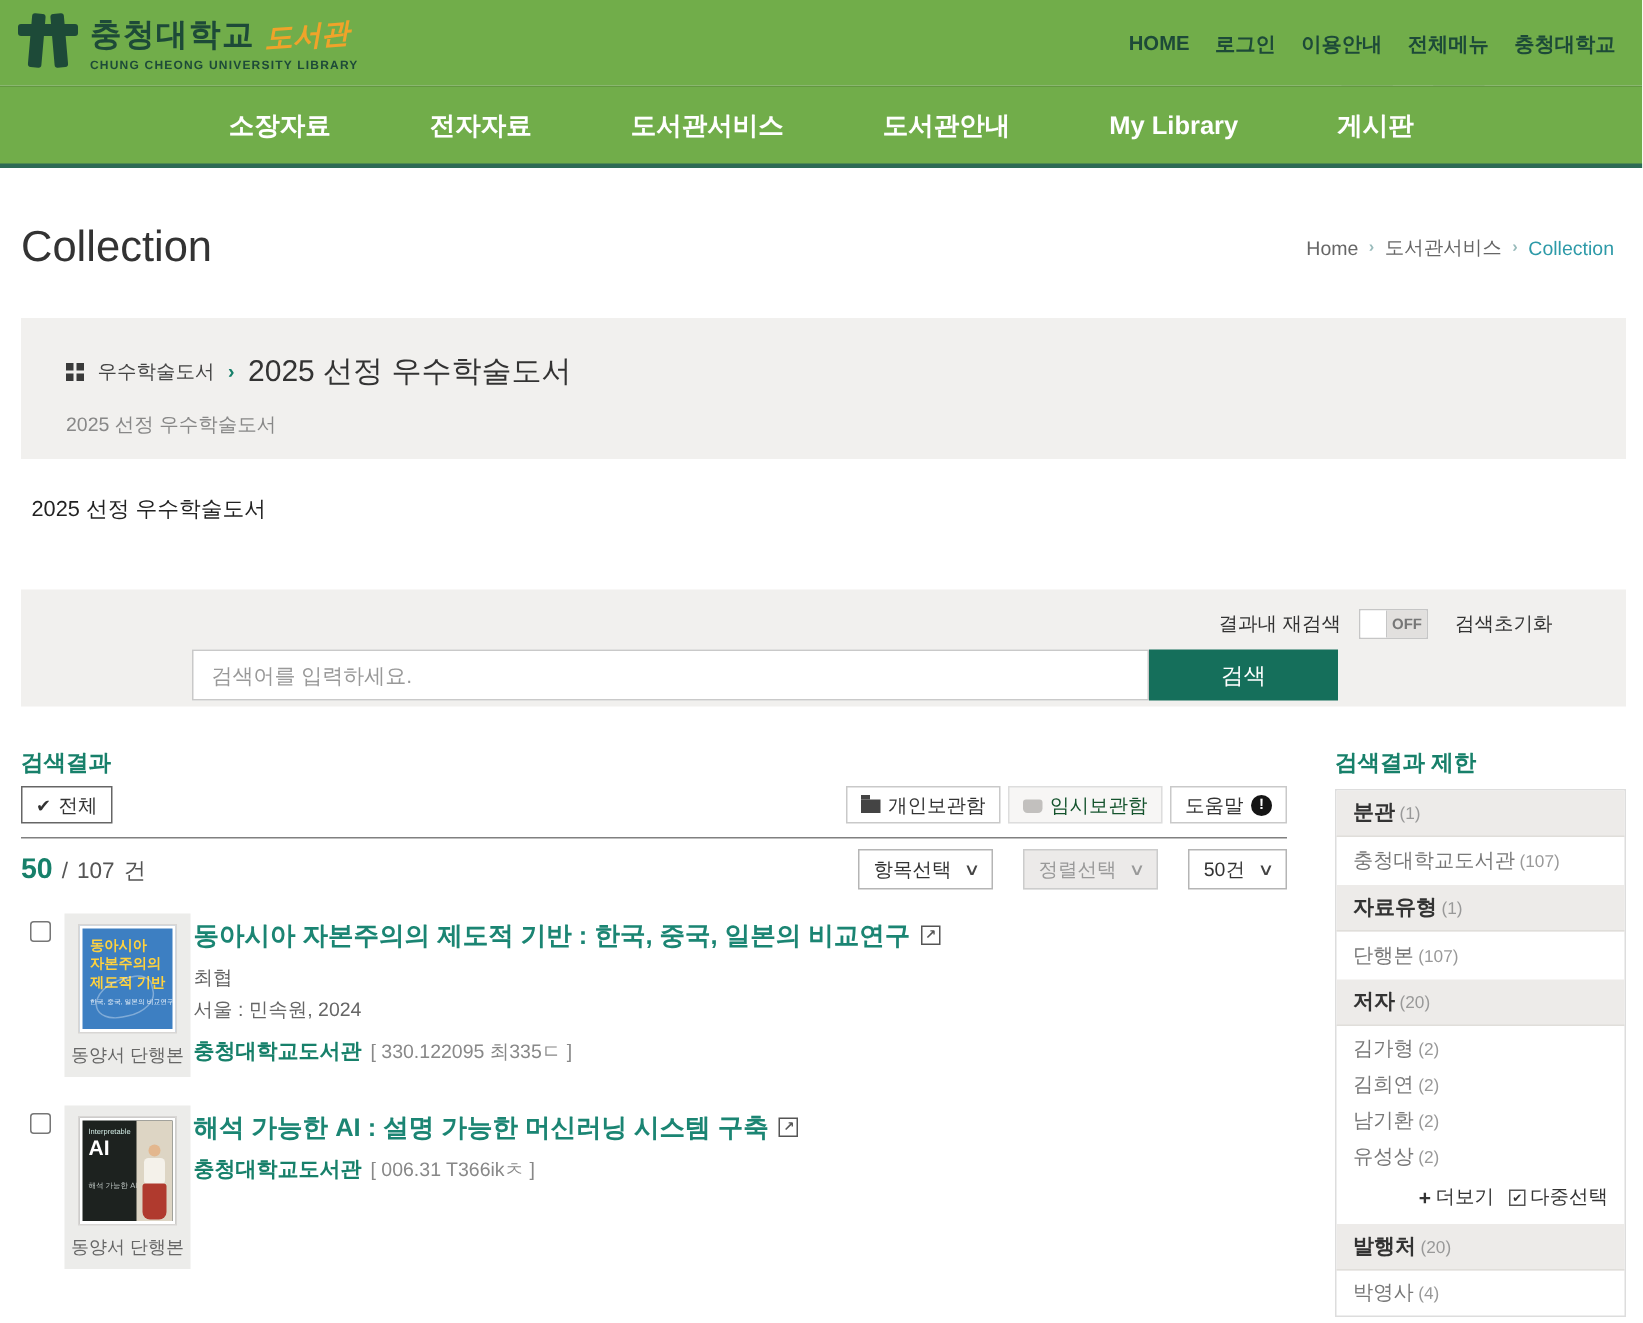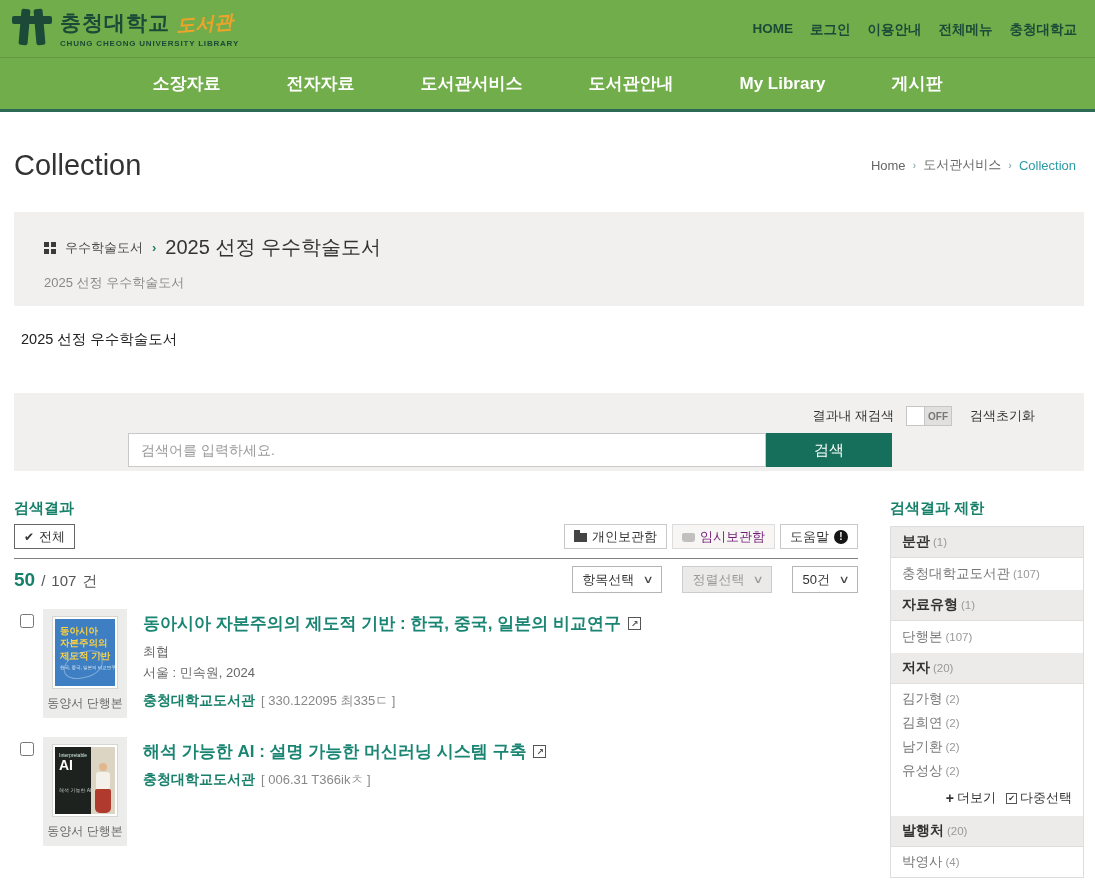--- a/index.html
+++ b/index.html
@@ -73,21 +73,21 @@
   .search-btn{width:126px;height:34px;background:var(--btn-teal);color:#fff;border:none;font-size:15px;cursor:pointer;}
 
   
   .results-area{display:flex;margin-top:28px;gap:32px;}
   .results-left{width:844px;}
   .results-head,.facets-head{color:var(--teal);font-size:15px;font-weight:bold;}
   .toolbar{display:flex;justify-content:space-between;margin-top:6px;}
   .btn{display:inline-flex;align-items:center;gap:5px;height:25px;padding:0 9px;background:#fff;border:1px solid #c9c9c9;font-size:13px;color:#333;cursor:pointer;}
   .btn-all{border-color:#666;}
   .toolbar-right{display:flex;gap:5px;}
-  .btn.disabled{color:#701a75;background:#f7f6f5;border-color:#ddd;cursor:default;}
+  .btn.disabled{color:#14532d;background:#f7f6f5;border-color:#ddd;cursor:default;}
   .check-glyph{color:#333;font-size:12px;}
   .folder-icon{position:relative;width:13px;height:9px;background:#444;margin-top:2px;}
   .folder-icon::before{content:"";position:absolute;left:0;top:-3px;width:6px;height:3px;background:#444;}
   .basket-icon{width:13px;height:9px;background:#c2c0be;border-radius:2px 2px 3px 3px;margin-top:2px;}
   .help-icon{width:14px;height:14px;border-radius:50%;background:#151515;color:#fff;font-size:10px;font-weight:bold;display:inline-flex;align-items:center;justify-content:center;}
   .rule{border:none;border-top:1px solid #808080;margin-top:9px;}
   .count-row{display:flex;justify-content:space-between;align-items:center;margin-top:7px;}
   .count-line{display:flex;align-items:baseline;gap:6px;}
   .count-cur{color:var(--teal);font-size:19px;font-weight:bold;}
   .count-sep,.count-total,.count-unit{color:#555;font-size:15px;}
@@ -109,21 +109,21 @@
   .cover-blue .c-sub{color:#eef4fb;font-size:4.5px;margin-top:3px;white-space:nowrap;}
   .cover-blue .c-map{position:absolute;left:8px;bottom:8px;width:40px;height:26px;border:1px solid rgba(255,255,255,.35);border-radius:60% 30% 50% 40%;transform:rotate(-12deg);}
   .cover-dark{background:#1d221f;padding:5px 4px;}
   .cover-dark .c-strip{position:absolute;right:0;top:0;width:24px;height:100%;background:#ddd5c4;}
   .cover-dark .c-top{color:#cfe9e2;font-size:5px;white-space:nowrap;}
   .cover-dark .c-big{color:#fff;font-size:14px;font-weight:bold;line-height:1.1;}
   .cover-dark .c-sub{color:#bfc7c4;font-size:5px;margin-top:14px;white-space:nowrap;}
   .fig-head{position:absolute;right:8px;top:16px;width:8px;height:8px;border-radius:50%;background:#e3b78e;}
   .fig-body{position:absolute;right:5px;top:25px;width:14px;height:18px;border-radius:3px;background:#f4f1ea;}
   .fig-skirt{position:absolute;right:4px;top:42px;width:16px;height:24px;border-radius:2px 2px 5px 5px;background:#b03a2e;}
-  .book-info{margin-left:16px;padding-top:3px;}
+  .book-info{margin-left:2px;padding-top:3px;}
   .book-title-row{display:flex;align-items:center;gap:7px;}
   .book-title{color:var(--teal-link);font-size:17px;font-weight:600;cursor:pointer;text-decoration:none;}
   .extlink{width:13px;height:13px;border:1px solid #555;color:#555;font-size:9px;display:inline-flex;align-items:center;justify-content:center;font-weight:bold;flex:none;}
   .book-meta{margin-top:6px;font-size:13px;color:#666;line-height:1.65;}
   .holding{margin-top:8px;display:flex;align-items:baseline;gap:6px;}
   .holding .lib{color:var(--teal);font-size:14px;font-weight:bold;cursor:pointer;}
   .holding .callno{color:#888;font-size:13px;}
 
   
   .facets{width:194px;flex:none;}

